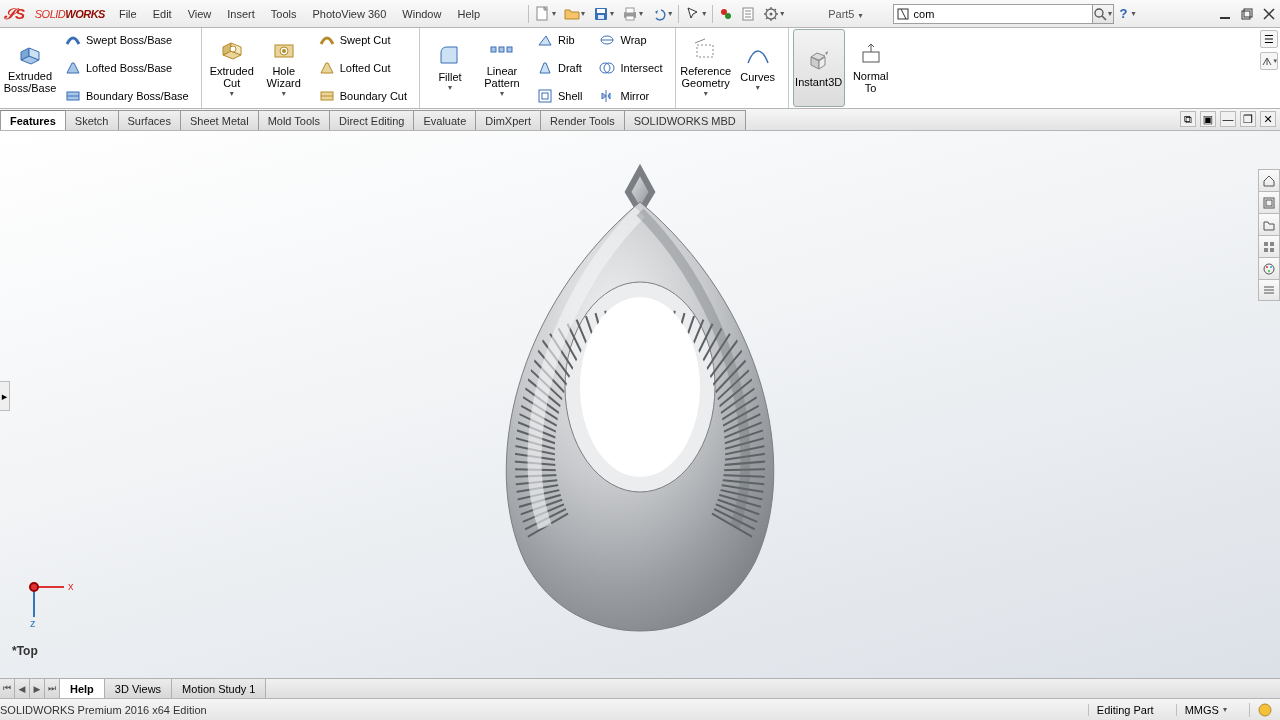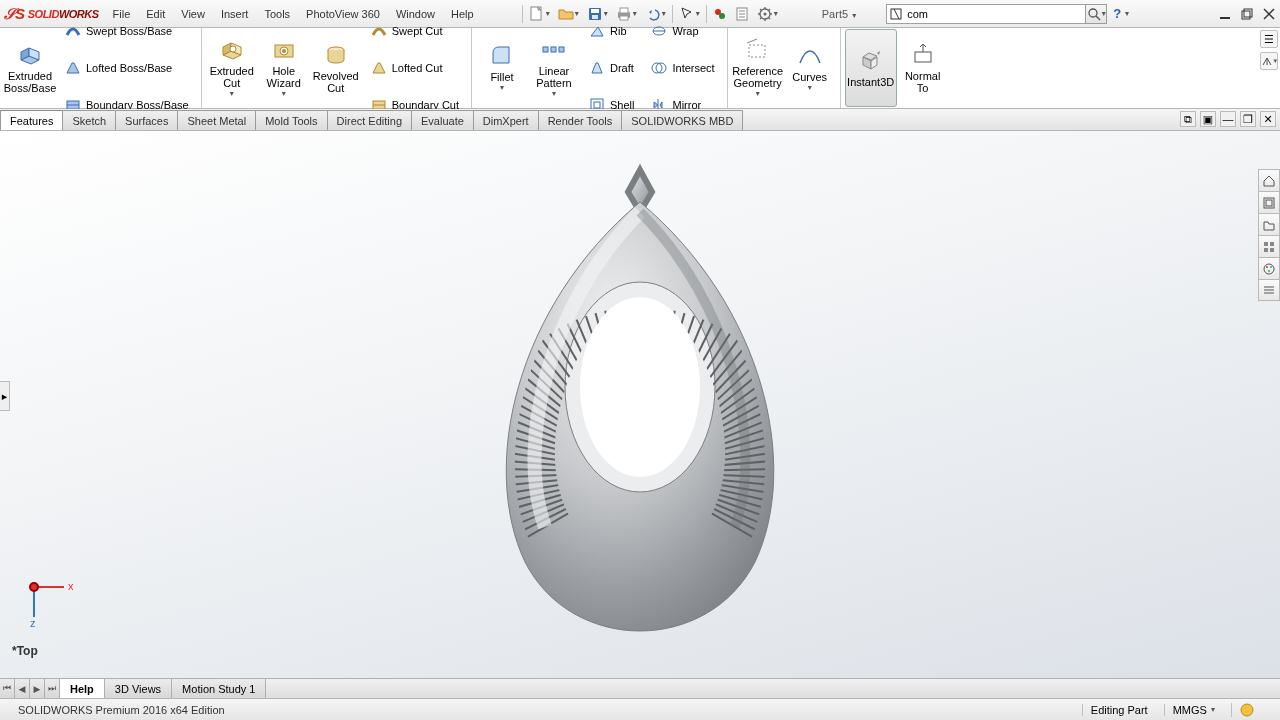--- a/index.html
+++ b/index.html
@@ -1,20 +1,20 @@
 <!DOCTYPE html>
 <html><head>
 <meta charset="utf-8">
 <style>
 *{margin:0;padding:0;box-sizing:border-box;font-family:"Segoe UI",Tahoma,sans-serif;font-size:11px;-webkit-user-select:none;user-select:none}
 html,body{width:1280px;height:720px;overflow:hidden;background:#fff}
 .titlebar{height:28px;background:linear-gradient(#fafafa,#ebebeb);display:flex;align-items:center;border-bottom:1px solid #b5b5b5}
 .logo{display:flex;align-items:center;height:100%;padding:0 6px 0 4px;font-style:italic;font-weight:bold;font-size:13px;color:#d42b1f;letter-spacing:-.5px}
-.logo .ds{font-size:15px;margin-right:0}
-.logo .solid{font-weight:700}
+.logo .ds{font-size:15px;margin-right:7px}
+.logo .solid{font-weight:400}
 .logo .works{font-weight:700;color:#8e0b00}
 .menus{display:flex;align-items:center;height:100%}
 .menus span{padding:4px 8px;height:100%;display:flex;align-items:center;color:#333;cursor:default}
 .pin{width:16px;height:16px;margin-left:4px;color:#3b6fb5}
 .qat{display:flex;align-items:center;margin-left:18px;height:100%;gap:0}
 .qat .qbtn{display:flex;align-items:center;padding:0 4px;height:22px;border-radius:2px}
 .qat .sep{width:1px;height:18px;background:#c0c0c0;margin:0 2px}
 .qat svg{display:block}
 .docname{margin-left:40px;color:#555}
 .search-wrap{margin-left:30px;display:flex;align-items:center;border:1px solid #a0a0a0;background:#fff;height:20px;width:200px}
@@ -23,46 +23,46 @@
 .search-btn{width:22px;height:20px;display:flex;align-items:center;justify-content:center;margin-left:-1px;border:1px solid #9c9c9c;background:linear-gradient(#f5f5f5,#e3e3e3)}
 .help{margin-left:6px;display:flex;align-items:center;gap:3px;color:#2a5fb0;font-weight:bold;font-size:13px}
 .wctrl{margin-left:auto;display:flex;align-items:center;height:100%}
 .wctrl div{width:22px;height:100%;display:flex;align-items:center;justify-content:center}
 .ribbon{height:81px;background:#fff;border-bottom:1px solid #b5b5b5;display:flex;align-items:stretch;position:relative}
 .rgroup{display:flex;align-items:center;padding:0 4px;border-right:1px solid #c8c8c8}
 .bigbtn{display:flex;flex-direction:column;align-items:center;justify-content:center;width:52px;height:78px;text-align:center;line-height:1.1;padding:2px;border:1px solid transparent;border-radius:3px}
 .bigbtn.sel{background:linear-gradient(#f3f3f3,#dcdcdc);border:1px solid #9aa;}
 .bigbtn .dd{font-size:8px;color:#555;margin-top:1px}
 .bico{width:26px;height:26px;margin-bottom:2px;display:flex;align-items:center;justify-content:center}
-.rowbtns{display:flex;flex-direction:column;justify-content:center;gap:13px;padding:0 3px}
+.rowbtns{display:flex;flex-direction:column;justify-content:center;gap:4px;padding:0 3px}
 .rowbtn{display:flex;align-items:center;height:24px;padding:0 4px;gap:4px;border:1px solid transparent;border-radius:2px;white-space:nowrap}
 .rowbtn .ico{width:18px;height:18px;display:flex;align-items:center;justify-content:center}
 .ribbon-extras{position:absolute;right:2px;top:2px;display:flex;flex-direction:column;align-items:flex-end;gap:4px}
 .ribbon-extras .row{display:flex;gap:4px}
 .ribbon-extras .rbtn{width:18px;height:18px;display:flex;align-items:center;justify-content:center;border:1px solid #c0c0c0;background:#f5f5f5;border-radius:2px}
 .cmdtabs{height:22px;background:linear-gradient(#f6f6f6,#e3e3e3);border-bottom:1px solid #b5b5b5;display:flex;align-items:stretch;position:relative}
 .cmdtabs .tab{padding:0 9px;display:flex;align-items:center;border:1px solid #9a9a9a;border-bottom:none;background:linear-gradient(#f0f0f0,#dcdcdc);margin-right:-1px;margin-top:1px;color:#333}
-.cmdtabs .tab.active{background:#fff;border-top:1px solid #888;color:#000;font-weight:400}
+.cmdtabs .tab.active{background:#fff;border-top:1px solid #888;color:#000;font-weight:700}
 .cmdtabs .panebtns{position:absolute;right:4px;top:2px;display:flex;gap:4px}
 .cmdtabs .panebtns div{width:16px;height:16px;border:1px solid #bbb;background:#f1f1f1;display:flex;align-items:center;justify-content:center}
 .viewport{position:relative;height:567px;background:linear-gradient(165deg,#fff 0%,#f2f4f6 40%,#dbe0e7 100%)}
 .sidepanel{position:absolute;right:0;top:38px;width:22px;display:flex;flex-direction:column;gap:0}
 .sidepanel .spbtn{width:22px;height:22px;border:1px solid #b8b8b8;border-bottom:none;background:linear-gradient(#fafafa,#e8e8e8);display:flex;align-items:center;justify-content:center}
 .sidepanel .spbtn:last-child{border-bottom:1px solid #b8b8b8}
 .flyout{position:absolute;left:0;top:250px;width:10px;height:30px;border:1px solid #bcbcbc;border-left:none;background:#efefef;display:flex;align-items:center;justify-content:center}
 .triad{position:absolute;left:24px;bottom:64px}
 .triad-label{position:absolute;left:12px;bottom:40px;font-weight:bold;color:#333;font-size:12px}
 .btabs{position:absolute;left:0;bottom:0;right:0;height:20px;background:linear-gradient(#f1f1f1,#dedede);border-top:1px solid #b0b0b0;display:flex;align-items:stretch}
 .btabs .nav{display:flex}
 .btabs .nav div{width:15px;border-right:1px solid #b0b0b0;display:flex;align-items:center;justify-content:center;background:linear-gradient(#ececec,#d7d7d7);font-size:9px;color:#555}
 .btabs .tab{padding:0 10px;display:flex;align-items:center;border-right:1px solid #b0b0b0;background:linear-gradient(#ececec,#d7d7d7)}
 .btabs .tab.active{background:#fff;font-weight:600}
-.statusbar{height:22px;background:linear-gradient(#f5f5f5,#e5e5e5);border-top:1px solid #b5b5b5;display:flex;align-items:center;padding:0 18px}
+.statusbar{height:22px;background:linear-gradient(#f5f5f5,#e5e5e5);border-top:1px solid #b5b5b5;display:flex;align-items:center;padding:0 0}
 .statusbar .st-left{color:#333}
-.statusbar .st-right{margin-left:auto;display:flex;align-items:center;gap:8px}
+.statusbar .st-right{margin-left:auto;display:flex;align-items:center;gap:14px}
 .statusbar .stbox{border-left:1px solid #c0c0c0;height:100%;display:flex;align-items:center;padding:0 8px}
 .model{position:absolute;left:50%;top:48%;transform:translate(-50%,-50%)}
 .dd-arrow{font-size:8px;color:#555;margin-left:1px}
 </style>
 </head>
 <body>
 
 <div class="titlebar">
   <div class="logo">
     <span class="ds">𝒮S</span>&nbsp;<span class="solid">SOLID</span><span class="works">WORKS</span>
@@ -256,29 +256,20 @@
     <div class="bigbtn">
       <div class="bico">
           <svg width="26" height="26">
             <rect x="4" y="8" width="18" height="12" fill="#e9d49a" stroke="#b58a2b"></rect>
             <circle cx="13" cy="14" r="4" fill="#fff" stroke="#b58a2b"></circle>
             <circle cx="13" cy="14" r="2" fill="#b58a2b"></circle>
           </svg>
         </div>
       <span>Hole Wizard</span>
         <span class="dd">▾</span>
-    </div>
-    <div class="bigbtn">
-      <div class="bico">
-          <svg width="26" height="26">
-            <ellipse cx="13" cy="8" rx="8" ry="3" fill="#f5e8c3" stroke="#b58a2b"></ellipse>
-            <path d="M5 8v10a8 3 0 0 0 16 0V8" fill="#e9d49a" stroke="#b58a2b"></path>
-          </svg>
-        </div>
-      <span>Revolved Cut</span>
     </div>
     <div class="rowbtns">
       <div class="rowbtn">
           <div class="ico">
             <svg width="16" height="16">
               <path d="M2 12c4-8 8-8 12 0" fill="none" stroke="#b58a2b" stroke-width="3"></path>
             </svg>
           </div>
           <span>Swept Cut</span>
         </div>

